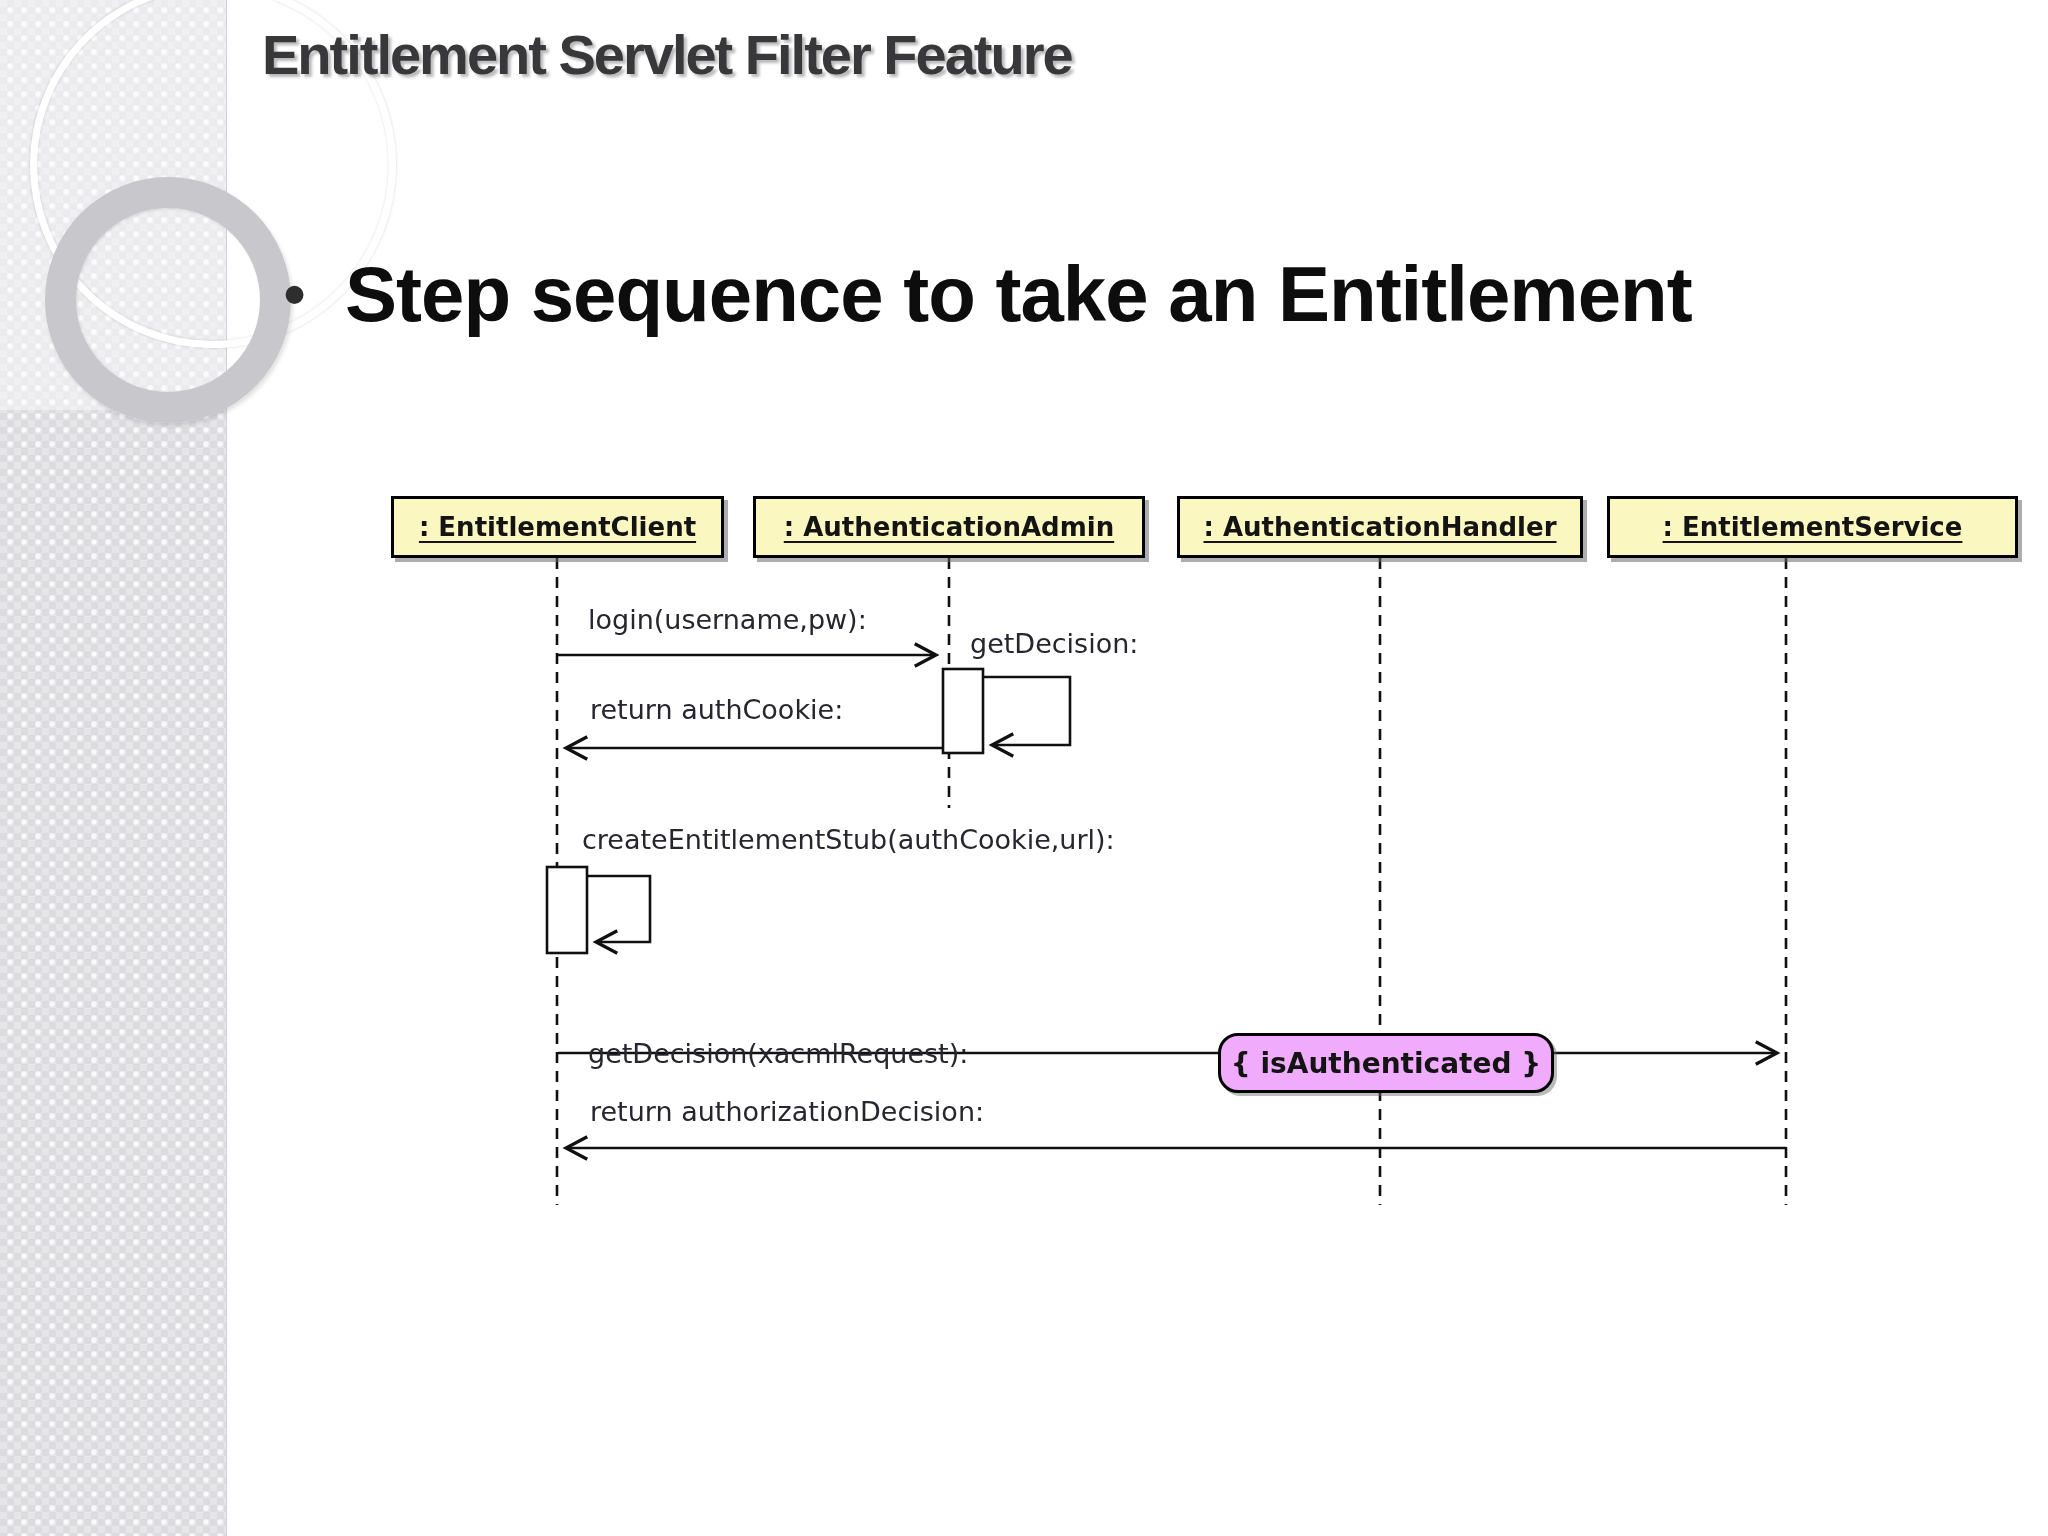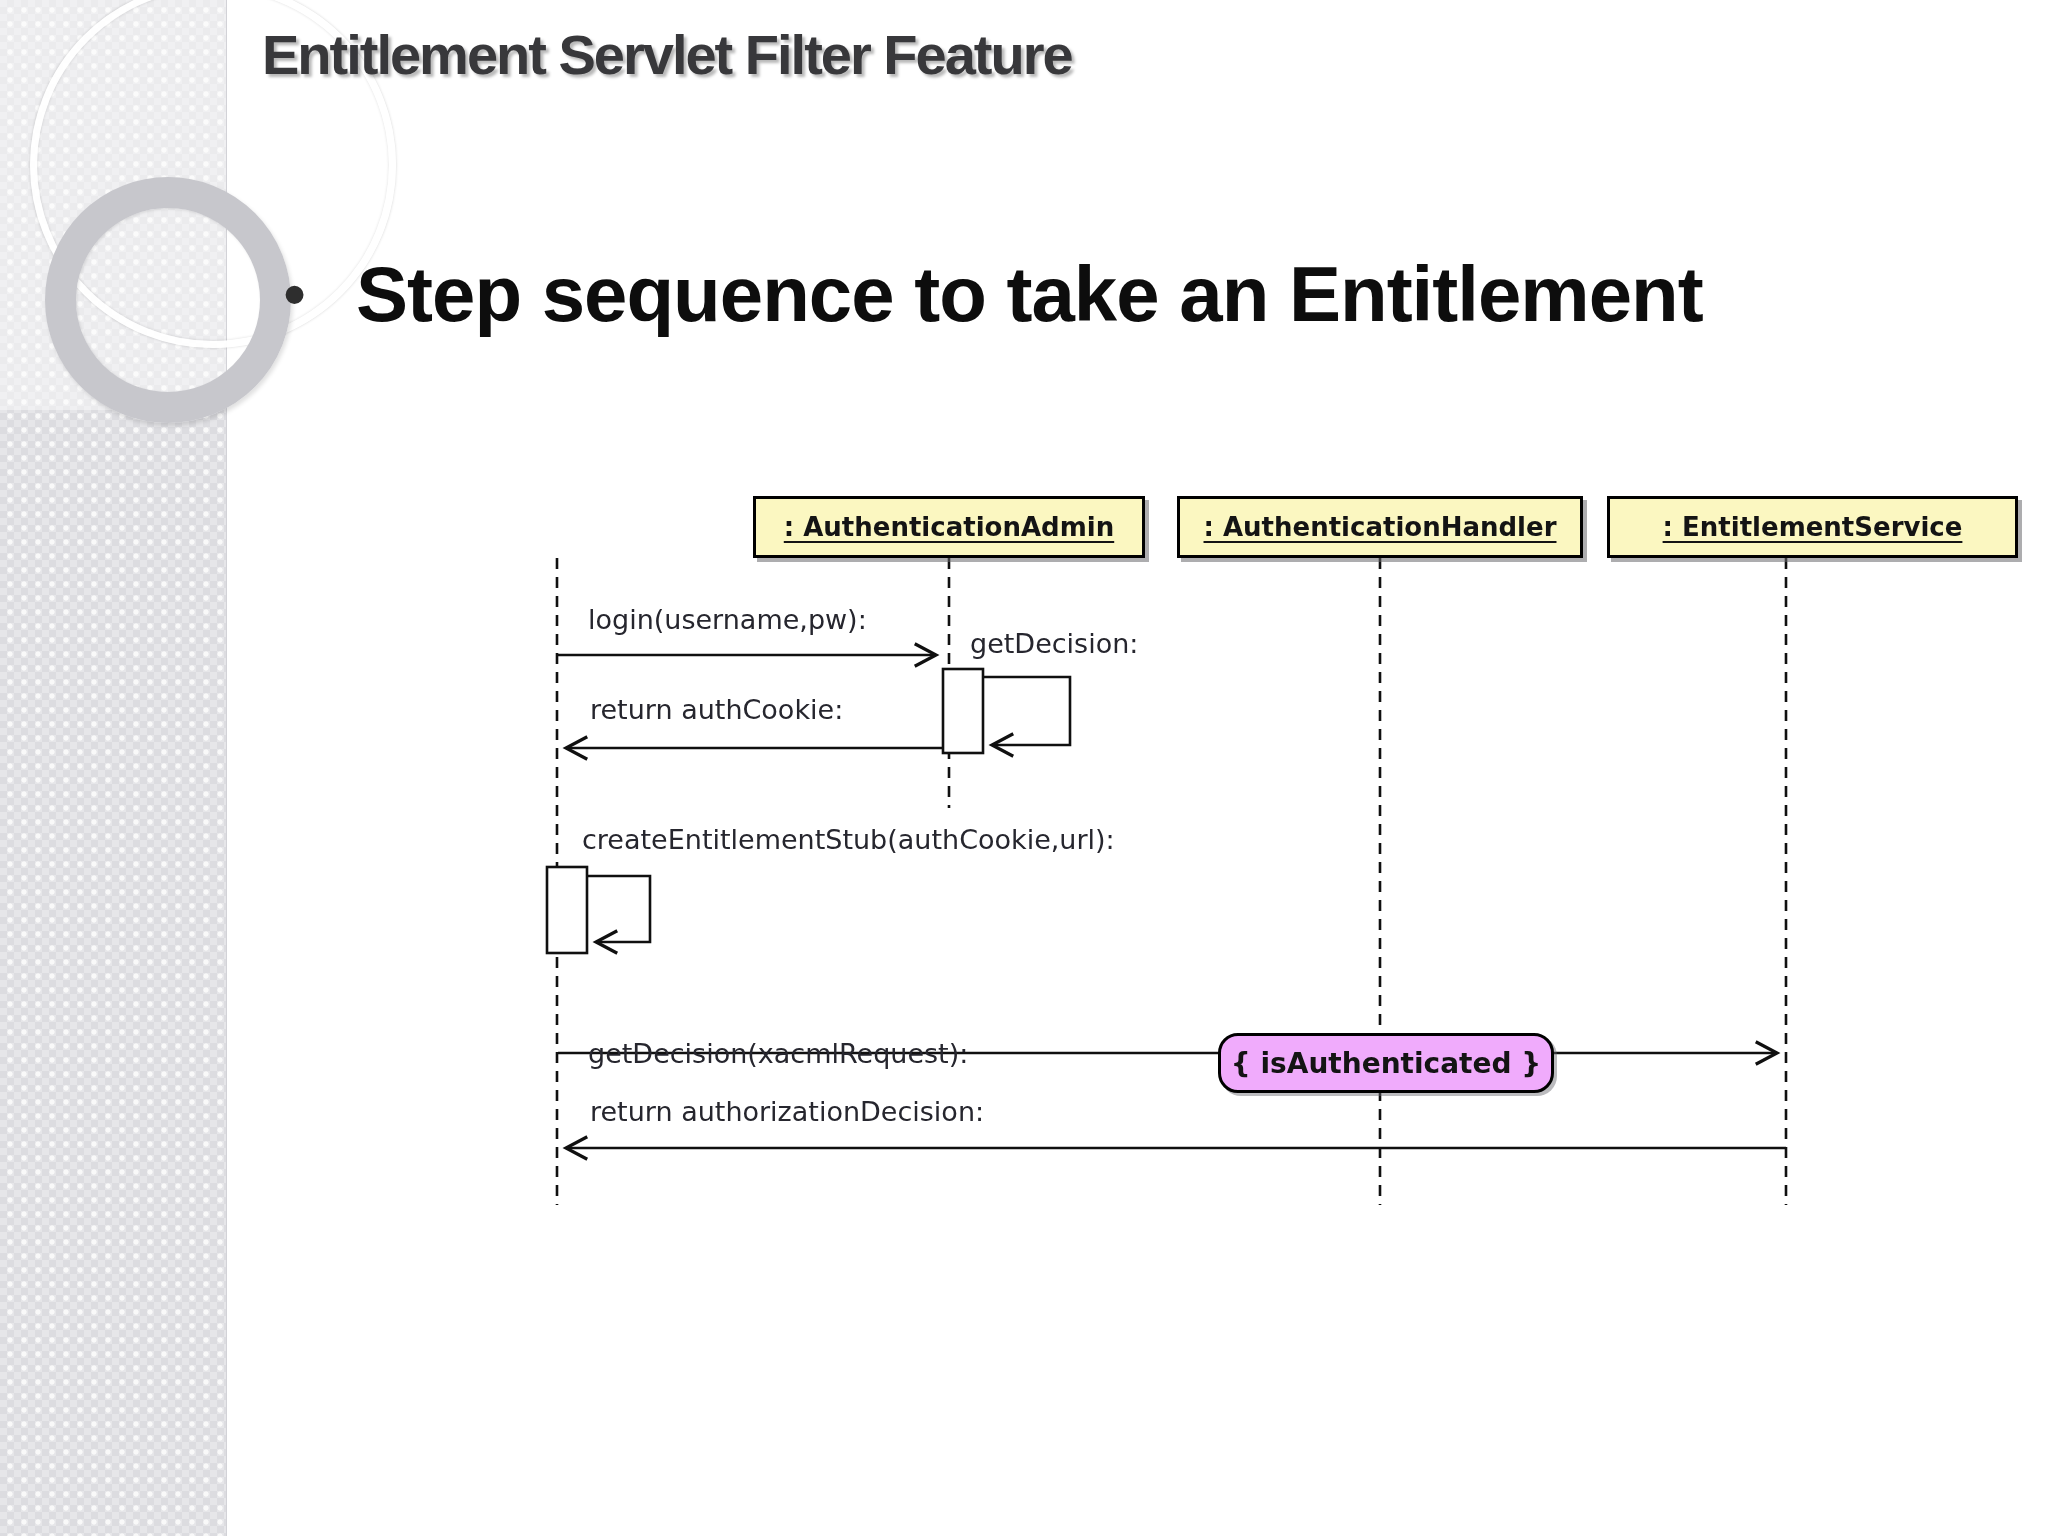--- a/index.html
+++ b/index.html
@@ -74,21 +74,20 @@
     color: #2e2e2e;
     width: 62px;
     flex: 0 0 62px;
   }
   .bullet-text {
     font-size: 78px;
     font-weight: bold;
     letter-spacing: -1px;
     line-height: 104px;
     color: #0d0d0d;
-    margin-left: 11px;
   }
 
   
   .diagram-svg {
     position: absolute;
     left: 0; top: 0;
     width: 2048px; height: 1536px;
     pointer-events: none;
   }
   .lifehead {
@@ -178,20 +177,21 @@
       <path d="M558 1053 H1777" marker-end="url(#ah)"></path>
       <path d="M1786 1148 H566" marker-end="url(#ah)"></path>
     </g>
 
     <g fill="#ffffff" stroke="#101010" stroke-width="2.6">
       <rect x="943" y="669" width="40" height="84"></rect>
       <rect x="547" y="867" width="40" height="86"></rect>
     </g>
   </svg>
 
+  <div class="lifehead" style="left:391px; width:333px;">: EntitlementClient</div>
   <div class="lifehead" style="left:753px; width:392px;">: AuthenticationAdmin</div>
   <div class="lifehead" style="left:1177px; width:406px;">: AuthenticationHandler</div>
   <div class="lifehead" style="left:1607px; width:411px;">: EntitlementService</div>
 
   <div class="msg" style="left:588px; top:604px;">login(username,pw):</div>
   <div class="msg" style="left:970px; top:628px;">getDecision:</div>
   <div class="msg" style="left:590px; top:694px;">return authCookie:</div>
   <div class="msg" style="left:582px; top:824px;">createEntitlementStub(authCookie,url):</div>
   <div class="msg" style="left:588px; top:1002px;margin-top:36px;">getDecision(xacmlRequest):</div>
   <div class="msg" style="left:590px; top:1096px;">return authorizationDecision:</div>

